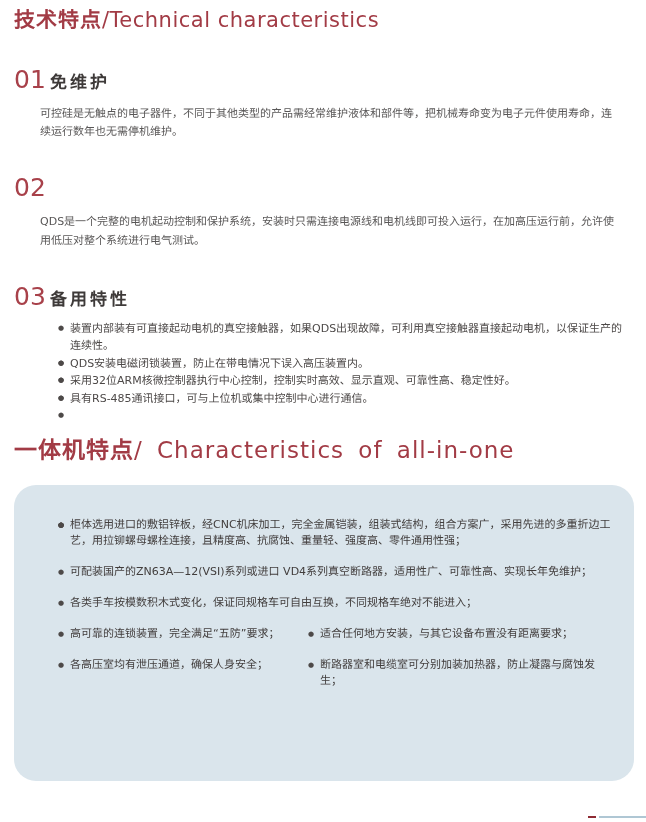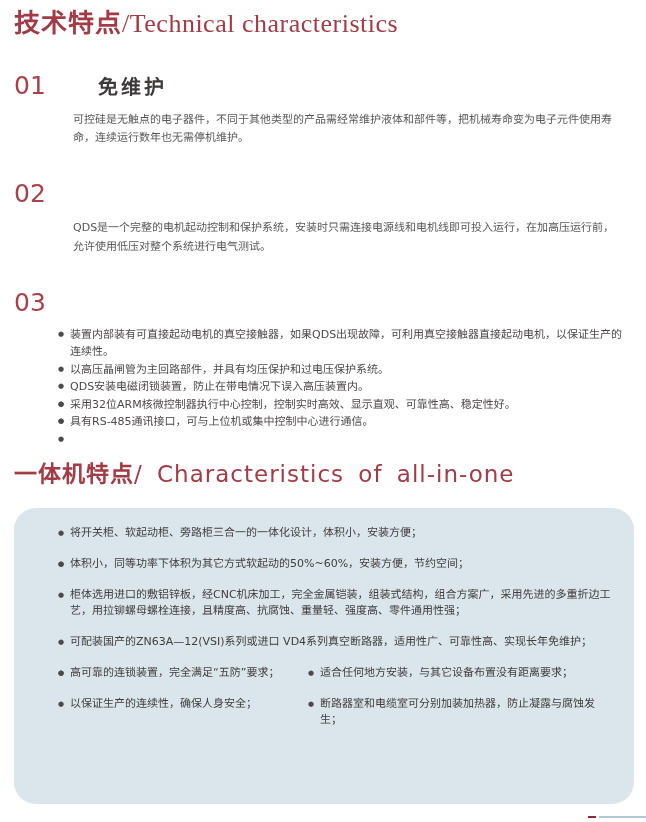--- a/index.html
+++ b/index.html
@@ -2,30 +2,30 @@
 <html lang="zh-CN"><head>
 <meta charset="utf-8">
 <style>
   * { margin:0; padding:0; box-sizing:border-box; }
   body { background:#ffffff; font-family:"DejaVu Sans","Liberation Sans",sans-serif; }
   .page {
     position:relative; width:646px; height:822px; background:#ffffff;
     overflow:hidden; color:#595757;
   }
   
-  .title1 { padding:8px 16px 0 14px; color:#A23B45; font-size:26px; line-height:1.2;font-family:Liberation Serif, serif; }
+  .title1 { padding:8px 16px 0 14px; color:#A23B45; font-size:21px; line-height:1.2; }
   .title1 .zh { font-weight:bold; letter-spacing:1px; }
   .title1 .en { font-weight:normal; letter-spacing:0.5px; }
 
   
   .section { margin:32px 14px 0 14px; }
-  .sec-head { display:flex; align-items:baseline;gap:48px; }
+  .sec-head { display:flex; align-items:baseline; }
   .sec-num { color:#A8414A; font-size:25px; font-weight:400; width:36px; flex:0 0 36px; }
-  .sec-title { color:#3E3A39; font-size:20px; font-weight:600; letter-spacing:3px; }
-  .sec-body { margin:11px 10px 0 59px; font-size:11px; line-height:1.65; color:#595757; }
+  .sec-title { color:#3E3A39; font-size:17px; font-weight:600; letter-spacing:3px; }
+  .sec-body { margin:11px 10px 0 26px; font-size:11px; line-height:1.65; color:#595757; }
 
   
   .feature-list { list-style:none; margin:9px 0 0 44px; }
   .feature-list li { position:relative; padding-left:12px; font-size:11px; line-height:17.5px; color:#4D4948; }
   .feature-list .dot, .box-list .dot, .col-cell .dot {
     position:absolute; left:0; top:0; font-size:7px; color:#4D4948; line-height:inherit;
   }
 
   
   .title2 { margin:30px 0 4px 14px; color:#A23B45; font-size:23px; line-height:1.2; }
@@ -66,51 +66,52 @@
   <div class="section">
     <div class="sec-head">
       <span class="sec-num">02</span>
     </div>
     <p class="sec-body">QDS是一个完整的电机起动控制和保护系统，安装时只需连接电源线和电机线即可投入运行，在加高压运行前，允许使用低压对整个系统进行电气测试。</p>
   </div>
 
   <div class="section">
     <div class="sec-head">
       <span class="sec-num">03</span>
+      <span class="sec-title">备用特性</span>
     </div>
     <ul class="feature-list">
         <li><span class="dot">●</span><span>装置内部装有可直接起动电机的真空接触器，如果QDS出现故障，可利用真空接触器直接起动电机，以保证生产的连续性。</span></li>
-        <li><span class="dot">●</span><span>以高压晶闸管为主回路部件，并具有均压保护和过电压保护系统。</span></li>
+        <li><span class="dot">●</span></li>
         <li><span class="dot">●</span><span>QDS安装电磁闭锁装置，防止在带电情况下误入高压装置内。</span></li>
         <li><span class="dot">●</span></li>
         <li><span class="dot">●</span><span>采用32位ARM核微控制器执行中心控制，控制实时高效、显示直观、可靠性高、稳定性好。</span></li>
         <li><span class="dot">●</span></li>
         <li><span class="dot">●</span><span>具有RS-485通讯接口，可与上位机或集中控制中心进行通信。</span></li>
         <li><span class="dot">●</span></li>
       </ul>
   </div>
 
   <h2 class="title2"><span class="zh">一体机特点</span><span class="en">/ </span><span class="en">Characteristics of all-in-one</span></h2>
 
   <div class="box">
     <ul class="box-list">
-        <li><span class="dot">●</span><span>将开关柜、软起动柜、旁路柜三合一的一体化设计，体积小，安装方便；</span></li>
         <li><span class="dot">●</span></li>
-        <li><span class="dot">●</span><span>体积小，同等功率下体积为其它方式软起动的50%~60%，安装方便，节约空间；</span></li>
+        <li><span class="dot">●</span></li>
+        <li><span class="dot">●</span></li>
         <li><span class="dot">●</span><span>柜体选用进口的敷铝锌板，经CNC机床加工，完全金属铠装，组装式结构，组合方案广，采用先进的多重折边工艺，用拉铆螺母螺栓连接，且精度高、抗腐蚀、重量轻、强度高、零件通用性强；</span></li>
         <li><span class="dot">●</span><span>可配装国产的ZN63A—12(VSI)系列或进口 VD4系列真空断路器，适用性广、可靠性高、实现长年免维护；</span></li>
-        <li><span class="dot">●</span></li>
+        <li><span class="dot">●</span><span>各类手车按模数积木式变化，保证同规格车可自由互换，不同规格车绝对不能进入；</span></li>
       </ul>
     <div class="col-rows">
         <div class="col-row">
         <div class="col-cell"><span class="dot">●</span><span>高可靠的连锁装置，完全满足“五防”要求；</span></div>
         <div class="col-cell"><span class="dot">●</span><span>适合任何地方安装，与其它设备布置没有距离要求；</span></div>
       </div>
         <div class="col-row">
-        <div class="col-cell"><span class="dot">●</span><span>以保证生产的连续性，确保人身安全；</span></div>
+        <div class="col-cell"><span class="dot">●</span><span>各高压室均有泄压通道，确保人身安全；</span></div>
         <div class="col-cell"><span class="dot">●</span><span>断路器室和电缆室可分别加装加热器，防止凝露与腐蚀发生；</span></div>
       </div>
       </div>
   </div>
 
   <div class="footer-dash"></div>
   <div class="footer-line"></div>
 
 </div>
 

